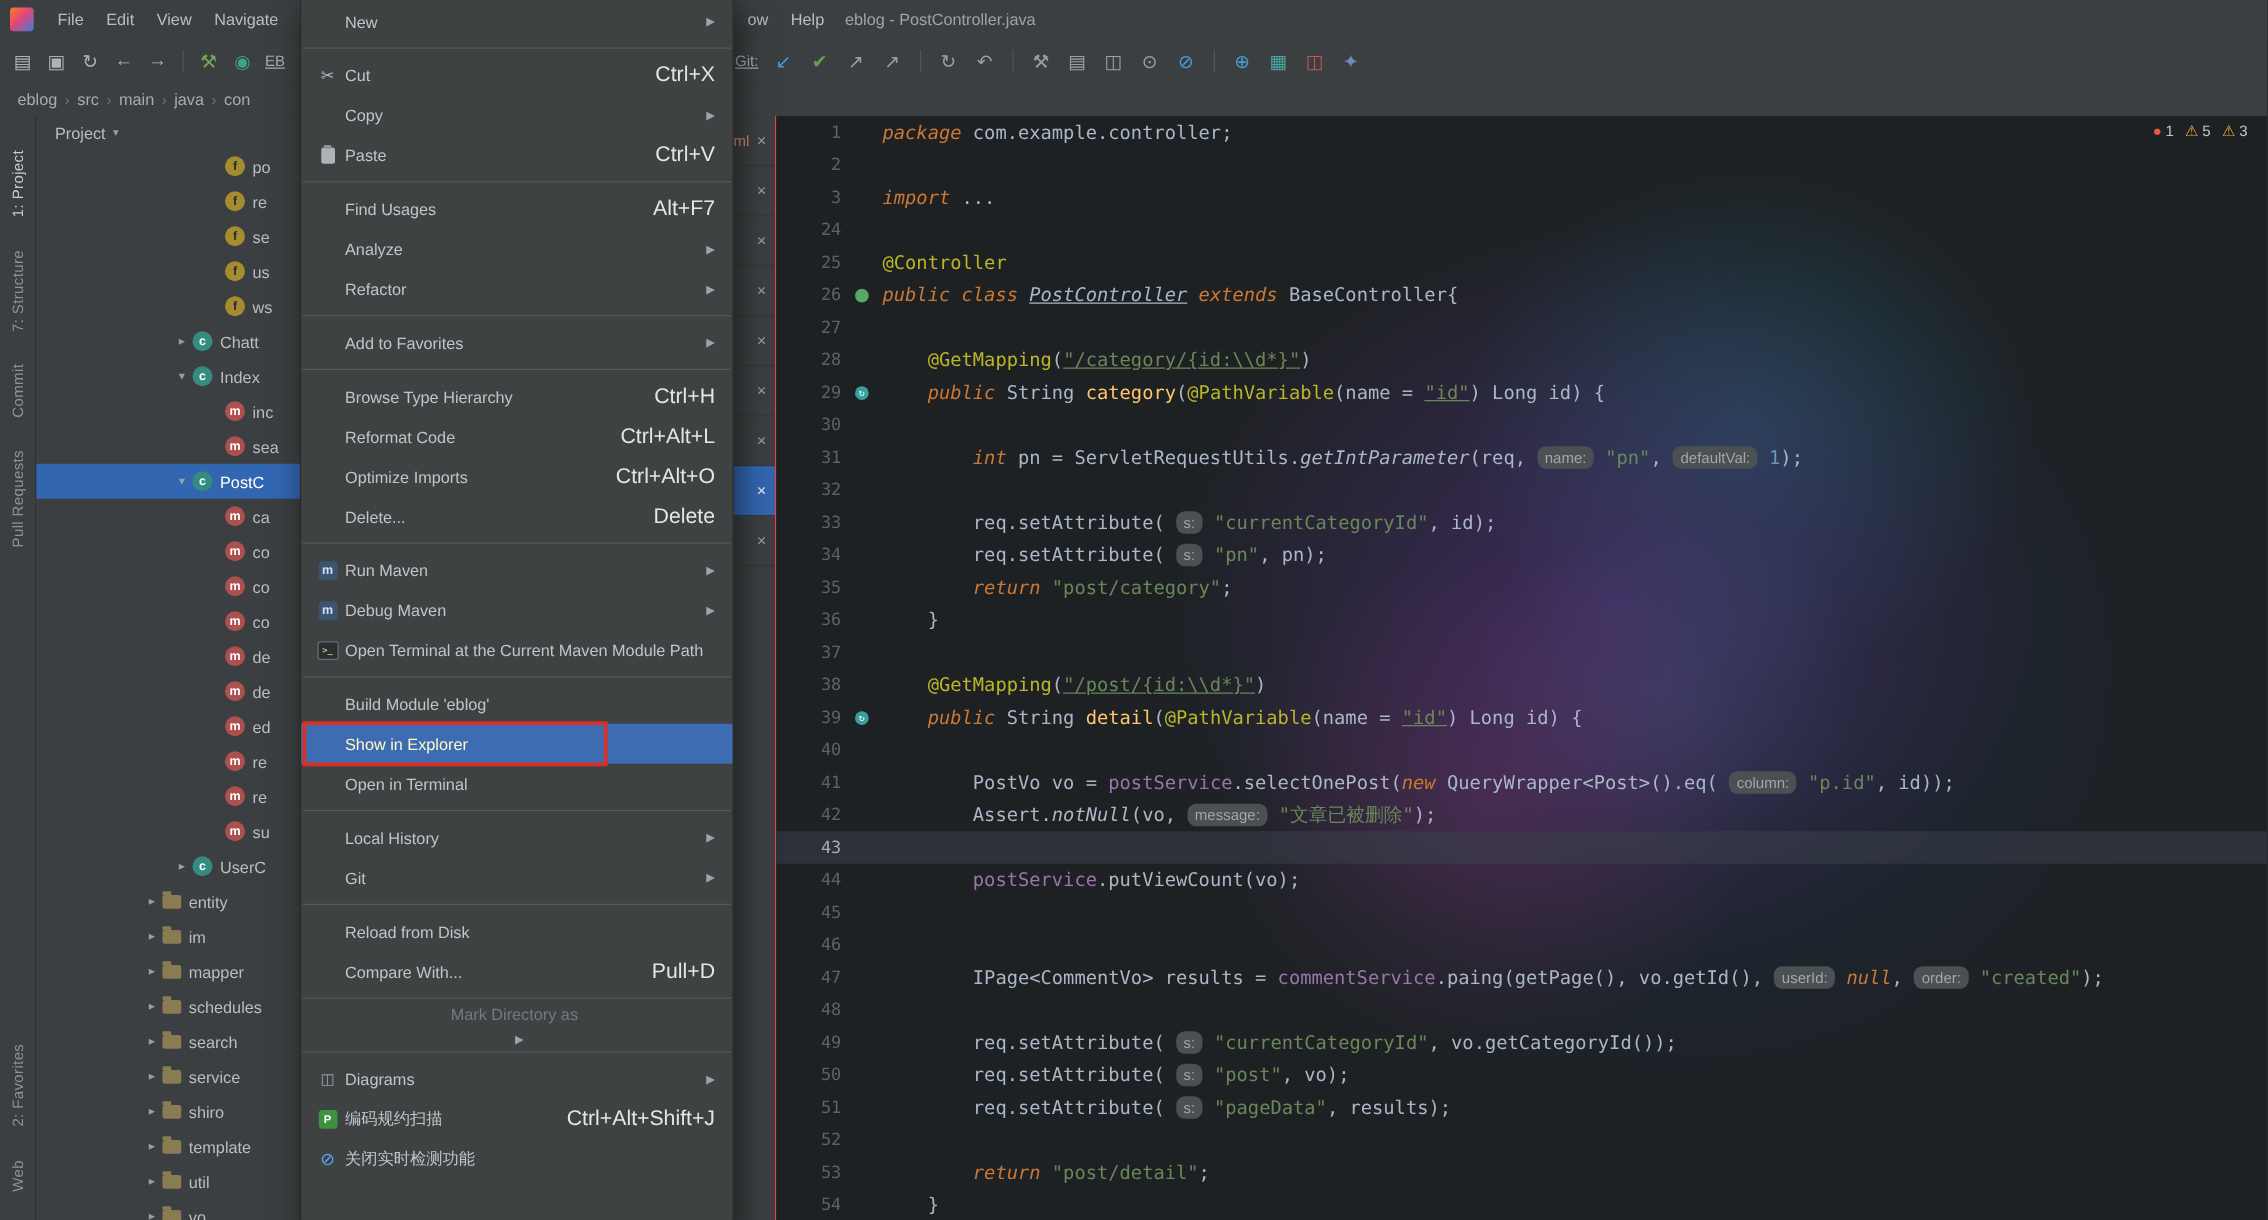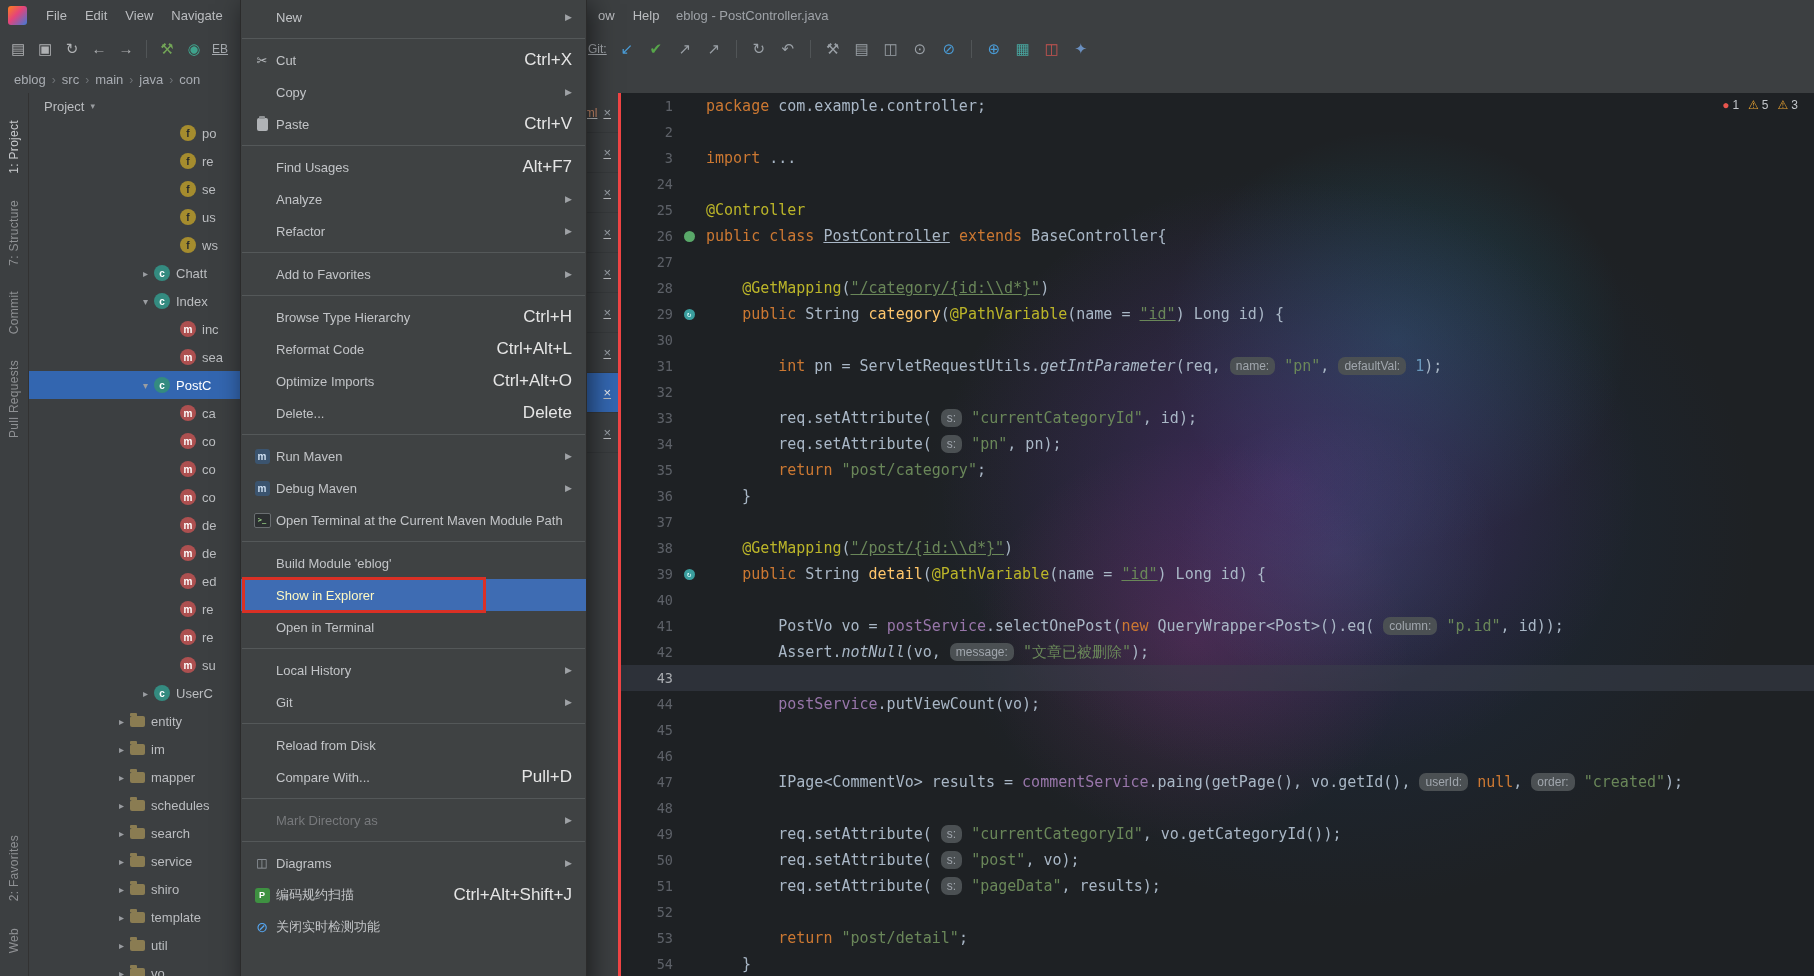--- a/index.html
+++ b/index.html
@@ -53,21 +53,21 @@
          align-items:center;justify-content:center;font:700 10px "Liberation Sans",sans-serif;color:#fff;}
   .ticon.field{background:#a58c2e;color:#26292c;}
   .ticon.class{background:#348b80;}
   .ticon.method{background:#ad5050;}
   .ticon.folder{border-radius:2px;background:#8a7c52;width:15px;height:11px;position:relative;margin-top:1px;}
   .ticon.folder::before{content:"";position:absolute;top:-3px;left:0;width:7px;height:3px;
          background:#8a7c52;border-radius:1px 1px 0 0;}
 
   
   .tabstrip{position:absolute;left:555px;top:93px;width:66px;bottom:0;background:#3c3f41;
-            border-left:1px solid #323232;border-right:3px solid #ef4444;box-sizing:border-box;text-decoration:underline;}
+            border-left:1px solid #323232;border-right:1px solid #ef4444;box-sizing:border-box;}
   .vtab{height:39px;display:flex;align-items:center;justify-content:flex-end;padding-right:7px;
         gap:6px;border-bottom:1px solid #36393b;font-size:12px;}
   .tab-label{color:#cf8e6d;}
   .tab-close{color:#9aa0a6;font-size:13px;}
   .vtab.active{background:#3366b0;}
   .vtab.active .tab-close{color:#e9ebee;}
 
   
   .editor{position:absolute;left:621px;top:93px;right:0;bottom:0;background:#1e2124;overflow:hidden;}
   .editor-bg{position:absolute;inset:0;pointer-events:none;background:
@@ -82,49 +82,49 @@
   .ln{width:52px;text-align:right;color:#5d6168;font-size:13.5px;flex:none;
       font-family:"DejaVu Sans Mono",monospace;}
   .code-row.caret .ln{color:#a9acb0;}
   .gslot{width:33px;flex:none;display:flex;align-items:center;justify-content:center;}
   .gicon{width:11px;height:11px;border-radius:50%;}
   .gicon.bean{background:#59a869;}
   .gicon.mapping{background:#3a9e9e;display:flex;align-items:center;justify-content:center;
                  color:#e6ffff;font-size:8px;}
   .code-text{flex:1;}
   .tk-d{color:#a9b7c6;}
-  .tk-k{color:#cc7832;}
+  .tk-k{color:#cc7832;font-style:italic;}
   .tk-a{color:#bbb529;}
   .tk-s{color:#6a8759;}
   .tk-u{color:#6a8759;text-decoration:underline;}
   .tk-c{color:#7f7f7f;font-style:italic;}
   .tk-n{color:#6897bb;}
   .tk-f{color:#9876aa;}
   .tk-md{color:#ffc66b;}
   .tk-mi{color:#a9b7c6;font-style:italic;}
-  .tk-ul{color:#a9b7c6;text-decoration:underline;}
+  .tk-ul{color:#a9b7c6;text-decoration:underline;font-style:italic;}
   .tk-h{background:#4b5053;color:#a0a6ad;border-radius:7px;padding:0 6px;font-size:12px;
         display:inline-block;line-height:18px;vertical-align:1px;
         font-family:"Liberation Sans",sans-serif;}
   .inspections{position:absolute;top:5px;right:16px;display:flex;align-items:center;gap:9px;
                font-size:12px;color:#c2c6cb;z-index:5;}
   .insp-item{display:flex;align-items:center;gap:3px;}
 
   
   .cmenu{position:absolute;left:240px;top:-4px;width:347px;height:990px;background:#3f4243;
          border:1px solid #2b2b2b;box-shadow:4px 8px 24px rgba(0,0,0,.55);z-index:50;
          padding-top:4px;box-sizing:border-box;}
   .mi{height:32px;display:flex;align-items:center;padding:0 14px 0 10px;font-size:13px;
       color:#c2c4c7;position:relative;}
   .mi-icon{width:22px;flex:none;display:flex;align-items:center;justify-content:center;margin-right:3px;}
   .mi-spacer{flex:1;}
   .mi-shortcut{color:#e5e5e5;font-size:17px;}
   .mi-arrow{color:#9fa2a6;font-size:9px;margin-left:8px;}
   .mi.sel{background:#3e6cb3;color:#fef9c3;}
-  .mi.disabled{color:#77797c;}
+  .mi.disabled{color:#77797c;flex-direction:column;}
   .menu-sep{height:1px;background:#545859;margin:5px 1px;}
   .red-box{position:absolute;left:1px;top:-2px;bottom:-2px;width:244px;border:3px solid #da3025;
            box-sizing:border-box;pointer-events:none;}
   .icon-cut{color:#b6b9bd;font-size:13px;}
   .icon-paste{width:11px;height:13px;background:#b0b3b6;border-radius:2px;position:relative;}
   .icon-paste::before{content:"";position:absolute;top:-2px;left:2.5px;width:6px;height:3px;
            background:#8f9294;border-radius:1px;}
   .icon-maven{width:15px;height:15px;border-radius:3px;background:#3b546f;color:#cfe0f2;
            font:700 10px "Liberation Sans",sans-serif;display:flex;align-items:center;justify-content:center;}
   .icon-terminal{width:15px;height:13px;background:#2c2f31;border:1px solid #6a6e71;border-radius:2px;

